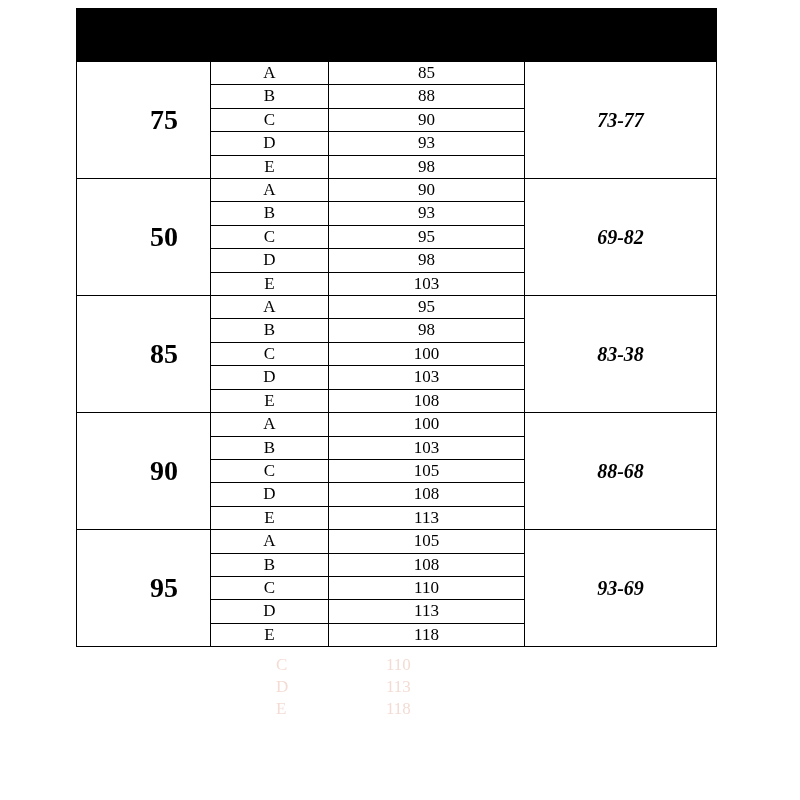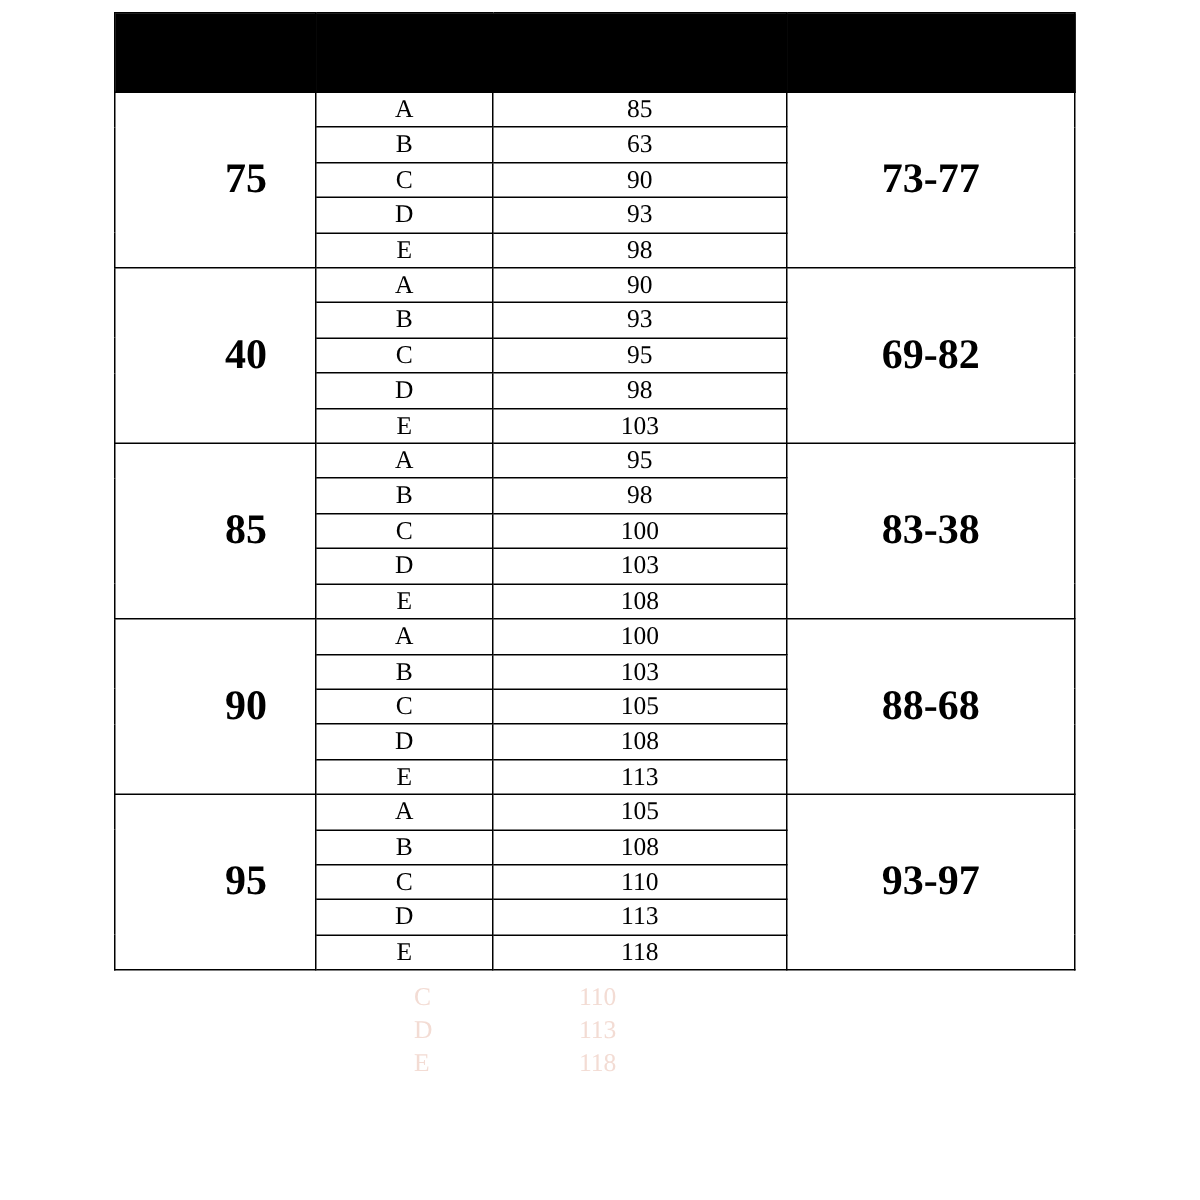--- a/index.html
+++ b/index.html
@@ -77,22 +77,23 @@
   .col-upper  { width: 196px; }
   .col-lower  { width: 192px; }
 
   td.size-cell {
     font-size: 28px;
     font-weight: bold;
     padding-left: 41px;
   }
 
   td.lower-cell {
-    font-size: 28px;
-    font-weight: bold;
+    font-size: 20px;
+    font-weight: bold;
+    font-style: italic;
   }
 
   td.cup-cell {
     font-size: 17px;
     height: 22.4px;
     line-height: 22.4px;
     border-left: 1px solid #000000;
     border-right: 1px solid #000000;
     border-top: 1px solid #000000;
     border-bottom: 1px solid #000000;
@@ -156,36 +157,36 @@
     </thead>
     <tbody id="tbody">
         <tr class="group-start">
           <td class="size-cell" rowspan="5">75</td>
           <td class="cup-cell">A</td>
           <td class="upper-cell">85</td>
           <td class="lower-cell" rowspan="5">73-77</td>
         </tr>
         <tr>
           <td class="cup-cell">B</td>
-          <td class="upper-cell">63</td>
+          <td class="upper-cell">88</td>
         </tr>
         <tr>
           <td class="cup-cell">C</td>
           <td class="upper-cell">90</td>
         </tr>
         <tr>
           <td class="cup-cell">D</td>
           <td class="upper-cell">93</td>
         </tr>
         <tr>
           <td class="cup-cell">E</td>
           <td class="upper-cell">98</td>
         </tr>
         <tr class="group-start">
-          <td class="size-cell" rowspan="5">40</td>
+          <td class="size-cell" rowspan="5">50</td>
           <td class="cup-cell">A</td>
           <td class="upper-cell">90</td>
           <td class="lower-cell" rowspan="5">69-82</td>
         </tr>
         <tr>
           <td class="cup-cell">B</td>
           <td class="upper-cell">93</td>
         </tr>
         <tr>
           <td class="cup-cell">C</td>
@@ -240,21 +241,21 @@
           <td class="upper-cell">108</td>
         </tr>
         <tr>
           <td class="cup-cell">E</td>
           <td class="upper-cell">113</td>
         </tr>
         <tr class="group-start">
           <td class="size-cell" rowspan="5">95</td>
           <td class="cup-cell">A</td>
           <td class="upper-cell">105</td>
-          <td class="lower-cell" rowspan="5">93-97</td>
+          <td class="lower-cell" rowspan="5">93-69</td>
         </tr>
         <tr>
           <td class="cup-cell">B</td>
           <td class="upper-cell">108</td>
         </tr>
         <tr>
           <td class="cup-cell">C</td>
           <td class="upper-cell">110</td>
         </tr>
         <tr>

